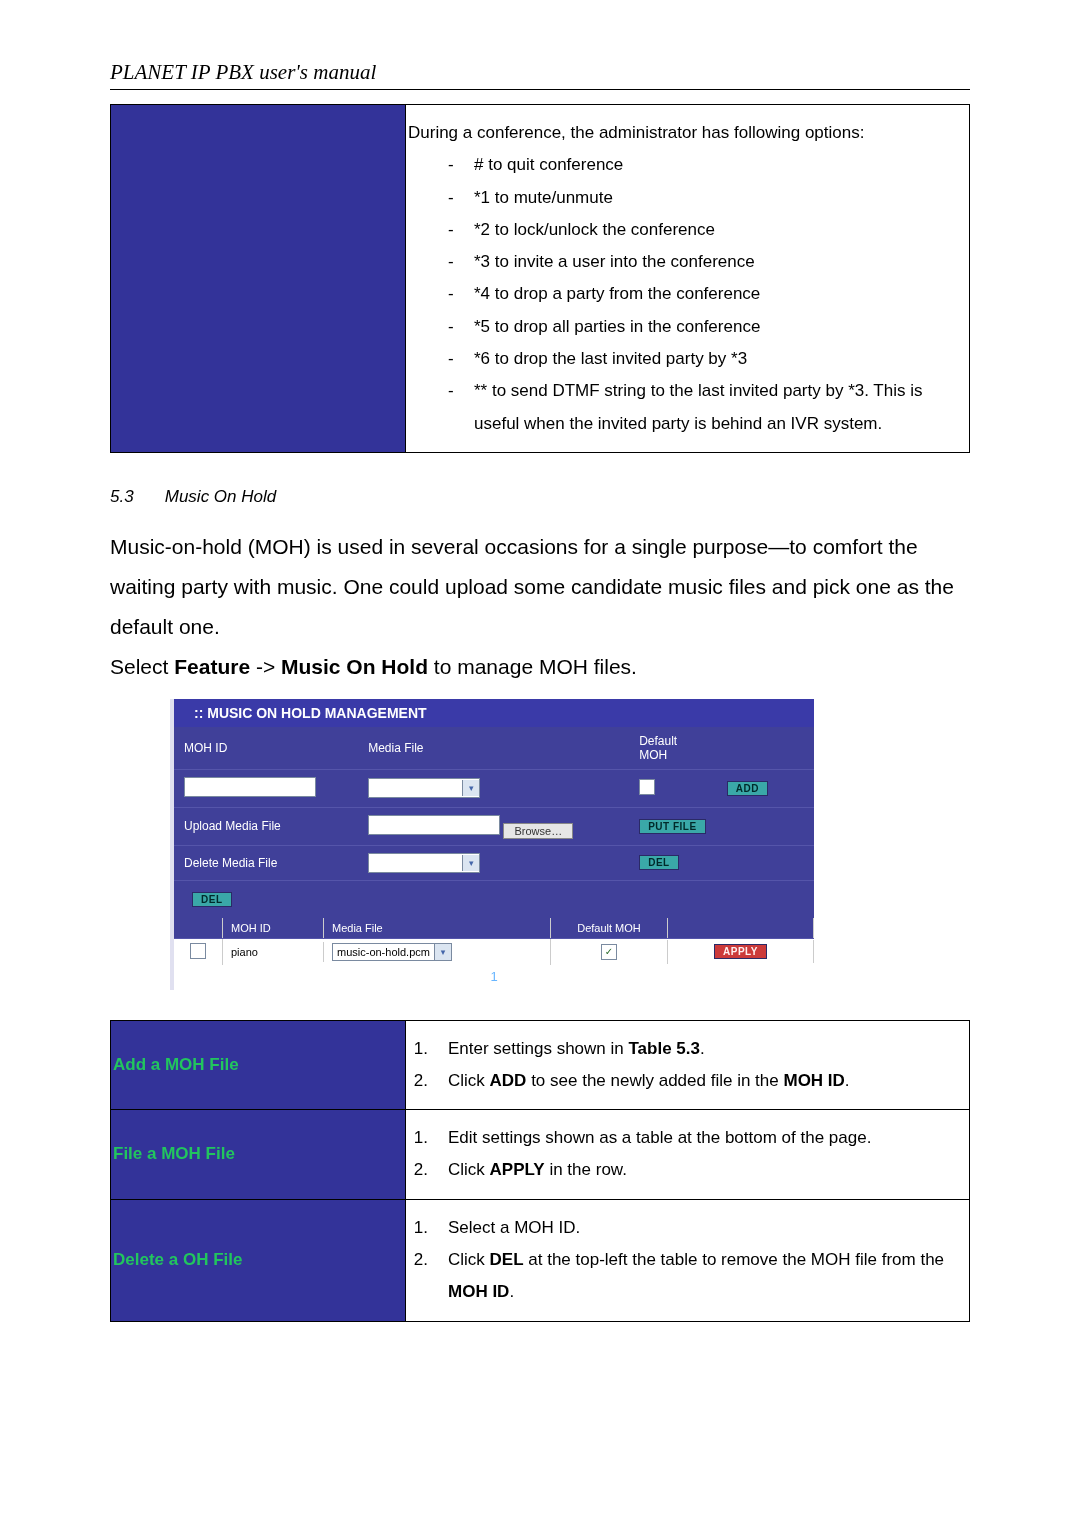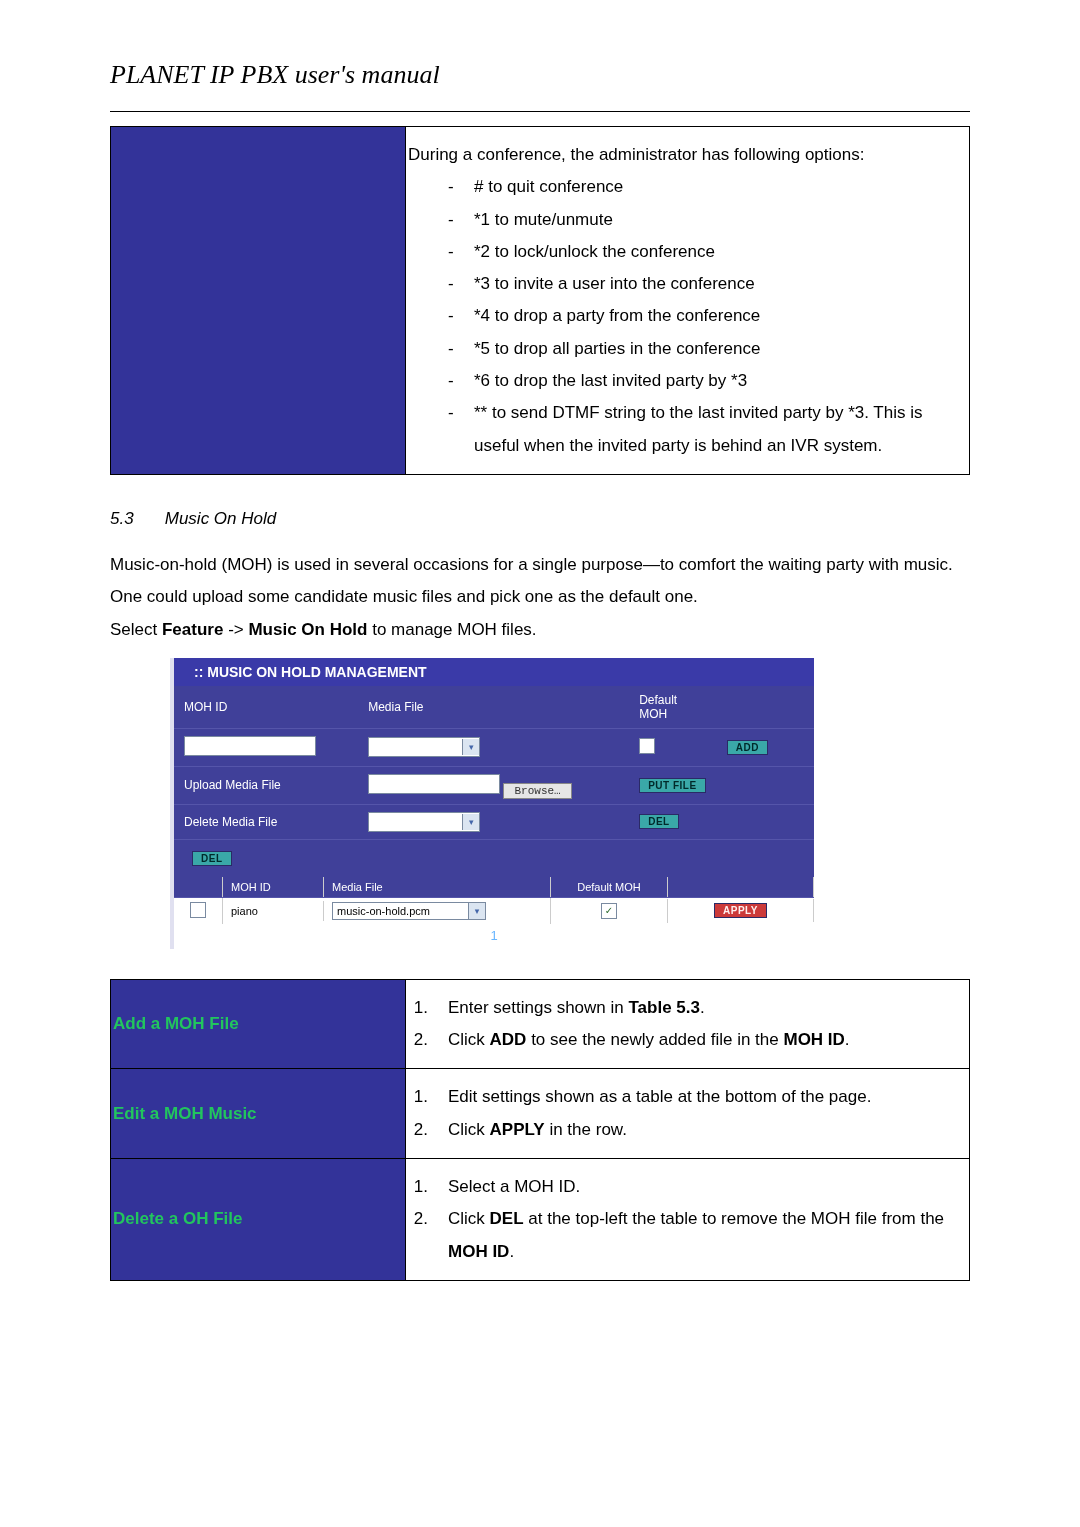--- a/index.html
+++ b/index.html
@@ -9,22 +9,22 @@
     font-family: Arial, Helvetica, sans-serif;
     color: #000;
     width: 1080px;
   }
   .page {
     padding: 60px 110px 60px 110px;
   }
   .header-title {
     font-family: "Times New Roman", Times, serif;
     font-style: italic;
-    font-size: 26px;
-    margin-bottom: 21px;
+    font-size: 21px;
+    margin-bottom: 4px;
     color: #000;
   }
   .hr {
     height: 1px;
     background: #000;
     margin-bottom: 14px;
   }
   .tbl {
     width: 100%;
     border-collapse: collapse;
@@ -75,21 +75,21 @@
     font-style: italic;
     font-size: 17px;
     margin-top: 34px;
     margin-bottom: 20px;
   }
   .sec-num {
     display: inline-block;
     width: 50px;
   }
   .body-text {
-    font-size: 17px;
+    font-size: 21px;
     line-height: 1.9;
   }
   
   .shot {
     margin: 12px 0 20px 60px;
     width: 640px;
     border-left: 4px solid #e0e0f0;
     background: #f0f0fa;
     font-size: 12px;
     color: #fff;
@@ -166,21 +166,20 @@
   }
   .btn-teal { background: #3aa8a8; color: #002a2a; }
   .btn-red  { background: #cc3a3a; color: #fff0f0; }
   .btn-browse {
     background: #e6e6e6;
     color: #333;
     border: 1px solid #888;
     font-size: 11px;
     padding: 1px 10px;
     font-weight: normal;
-    font-family: Liberation Mono, monospace;
   }
   .shot-table {
     background: #404099;
   }
   .shot-table .hdr {
     background: #404099;
     color: #fff;
     font-size: 11px;
     display: flex;
     border-bottom: 1px solid #5555aa;
@@ -202,21 +201,20 @@
   .tc-def { width: 100px; text-align: center; }
   .tc-act { flex: 1; text-align: center; }
   .small-select {
     background: #fff;
     border: 1px solid #7a8aa0;
     display: inline-flex;
     align-items: center;
     font-size: 11px;
     color: #000;
     padding-left: 4px;
-    gap: 34px;
   }
   .pager {
     text-align: center;
     color: #68b6ff;
     font-size: 13px;
     padding: 4px 0 6px 0;
     background: #fff;
   }
 </style>
 </head>
@@ -357,21 +355,21 @@
             <span><span>Enter settings shown in </span><b>Table 5.3</b><span>.</span></span>
           </div>
           <div class="ol-item">
                 <span class="ol-num">2.</span>
             <span><span>Click </span><b>ADD</b><span> to see the newly added file in the </span><b>MOH ID</b><span>.</span></span>
           </div>
         </div>
       </td>
     </tr>
     <tr>
-      <td class="blue-cell">Edit a MOH Music</td>
+      <td class="blue-cell">File a MOH File</td>
       <td>
         <div class="ol-list">
           <div class="ol-item">
                 <span class="ol-num">1.</span>
             <span>Edit settings shown as a table at the bottom of the page.</span>
           </div>
           <div class="ol-item">
                 <span class="ol-num">2.</span>
             <span><span>Click </span><b>APPLY</b><span> in the row.</span></span>
           </div>

